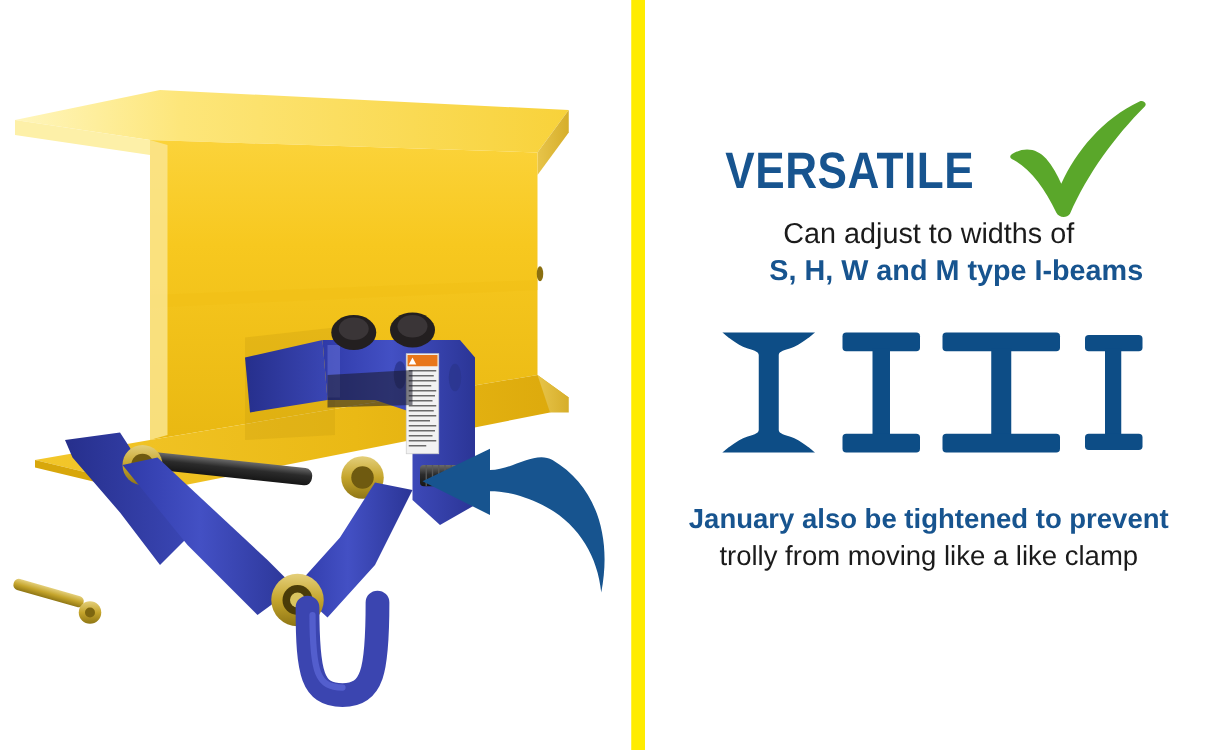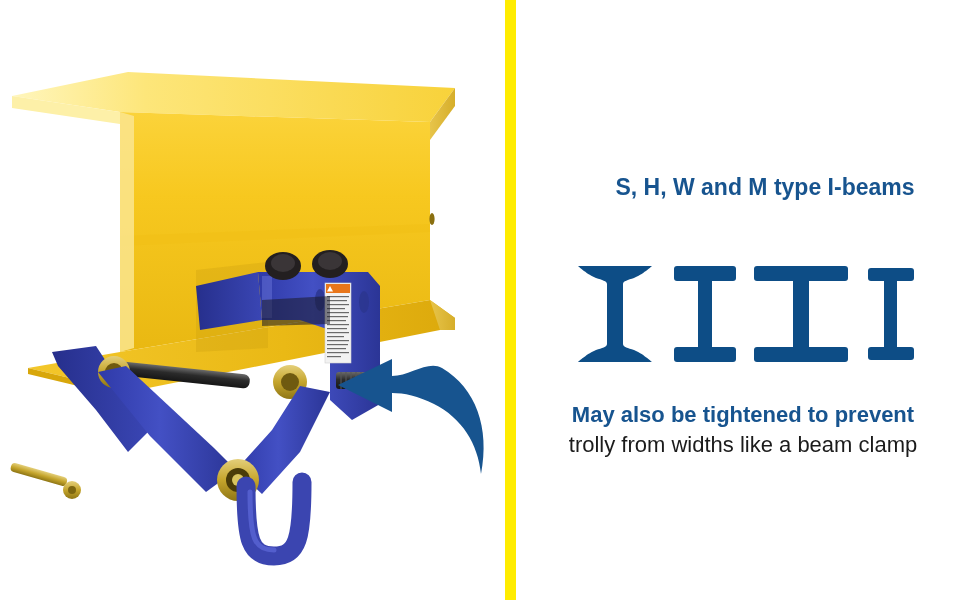--- a/index.html
+++ b/index.html
@@ -308,22 +308,37 @@
                  C 80,24 98,8 112,16 Z" fill="#17548f"></path>
       </svg>
 
     </div>
   </div>
 
   <div id="divider"></div>
 
   <div id="info-panel">
 
+    <div id="headline-row">
+      <div id="headline">VERSATILE</div>
+      <svg id="check-icon" width="116" height="96" viewBox="0 0 116 96">
+        <path d="M 4,44
+                 C 14,38 24,40 31,48
+                 C 36,54 40,61 43,68
+                 C 55,42 76,16 106,2
+                 C 108,1 112,3 110,6
+                 C 86,30 64,60 50,92
+                 C 47,96 41,95 39,91
+                 C 30,72 18,56 5,49
+                 C 2,48 1,46 4,44 Z" fill="#5aa72a"></path>
+      </svg>
+    </div>
 
     <div id="subhead">
+      <div class="line1">Can adjust to widths of</div>
       <div class="line2">S, H, W and M type I-beams</div>
     </div>
 
     <div id="beam-icons">
       <svg width="454" height="112" viewBox="0 0 454 112">
 
         <g>
           <path d="M 62,4 L 136,4 C 136,4 126,13 118,16 C 112,18 107,19 107,22
                    L 107,82 C 107,85 112,86 118,88 C 126,91 136,100 136,100
                    L 62,100 C 62,100 72,91 80,88 C 86,86 91,85 91,82
@@ -344,19 +359,19 @@
 
         <g>
           <rect x="352" y="6" width="46" height="13" rx="3" fill="#0d4d86"></rect>
           <rect x="368" y="17" width="13" height="69" fill="#0d4d86"></rect>
           <rect x="352" y="85" width="46" height="13" rx="3" fill="#0d4d86"></rect>
         </g>
       </svg>
     </div>
 
     <div id="footer-text">
-      <div class="line1">May also be tightened to prevent</div>
-      <div class="line2">trolly from widths like a beam clamp</div>
+      <div class="line1">January also be tightened to prevent</div>
+      <div class="line2">trolly from moving like a like clamp</div>
     </div>
 
   </div>
 
 </div>
 
 </body></html>

